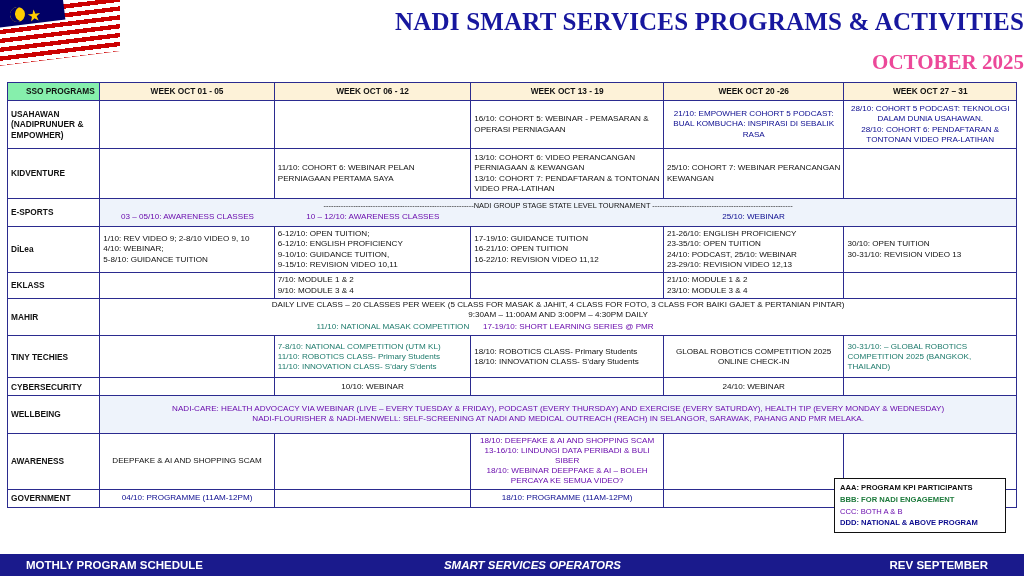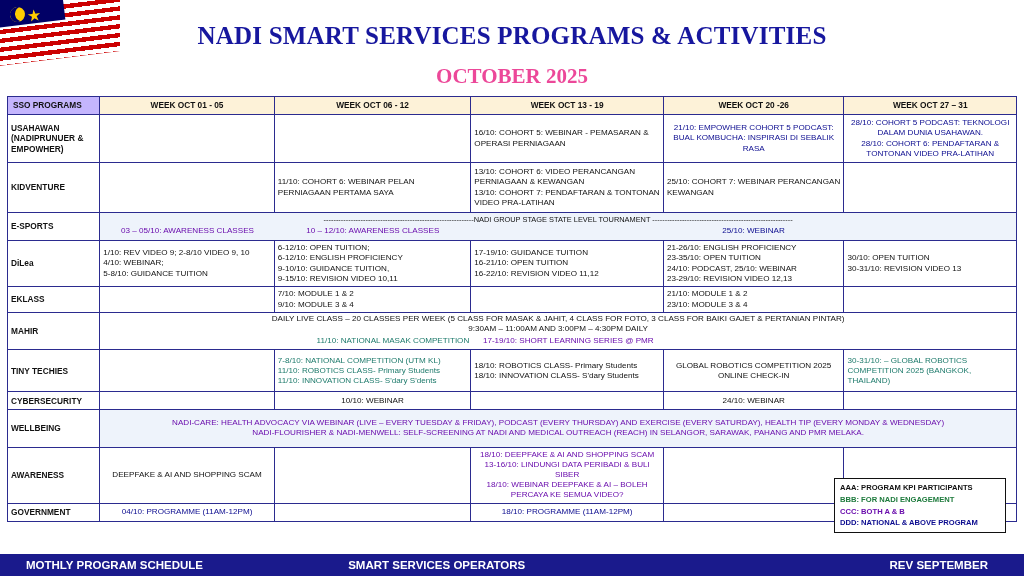--- a/index.html
+++ b/index.html
@@ -53,22 +53,22 @@
     position: absolute;
     left: 27px; top: 8px;
     color: #ffcc00;
     font-size: 16px;
     line-height: 16px;
     transform: rotate(-7deg);
   }
 
   
   #title-block {
-    text-align: center;
-    padding-top: 22px;
+    text-align: right;
+    padding-top: 8px;
   }
   #main-title {
     font-family: "Liberation Serif", serif;
     font-weight: bold;
     font-size: 25px;
     color: #17179e;
     letter-spacing: 0.2px;
   }
   #sub-title {
     font-family: "Liberation Serif", serif;
@@ -95,23 +95,23 @@
   }
   #sched thead th {
     background: #fdf2d8;
     font-weight: bold;
     text-align: center;
     font-size: 8.3px;
     color: #111111;
     height: 18px;
   }
   #sched thead th.first {
-    background: #c4b5fd;
+    background: #86efac;
     text-align: left;
-    padding-left: 5px;
+    padding-left: 18px;
   }
   td.rowhead {
     font-weight: bold;
     font-size: 8.3px;
     color: #111111;
     text-align: left;
     padding-left: 5px;
     background: #ffffff;
   }
   td.cell { text-align: left; }
@@ -133,37 +133,37 @@
     border: 1px solid #111;
     background: #ffffff;
     padding: 3px 5px;
     font-size: 7.6px;
     line-height: 1.55;
     z-index: 6;
   }
   #legend div { white-space: nowrap; }
   .lg-black { color: #111; font-weight: bold; }
   .lg-green { color: #1d7a3c; font-weight: bold; }
-  .lg-purple{ color: #6a0dad; font-weight: bold; margin-top: 33px; }
+  .lg-purple{ color: #6a0dad; font-weight: normal; margin-top: 33px; }
   .lg-blue  { color: #0b0b8f; font-weight: bold; }
 
   
   #footer {
     position: absolute;
     left: 0; bottom: 0;
     width: 1024px; height: 22px;
     background: #1a1a8c;
     color: #ffffff;
     font-size: 11.5px;
     font-weight: bold;
     display: flex;
     align-items: center;
   }
   #footer .f-left  { width: 34%; padding-left: 26px; }
-  #footer .f-mid   { width: 36%; text-align: left; }
+  #footer .f-mid   { width: 36%; text-align: center; font-style: italic; }
   #footer .f-right { width: 30%; text-align: right; padding-right: 36px; }
 
   .sm { font-size: 7.6px; }
 </style>
 </head>
 <body>
 
 <div id="flag">
   <div class="stripes"></div>
   <div class="canton"></div>

